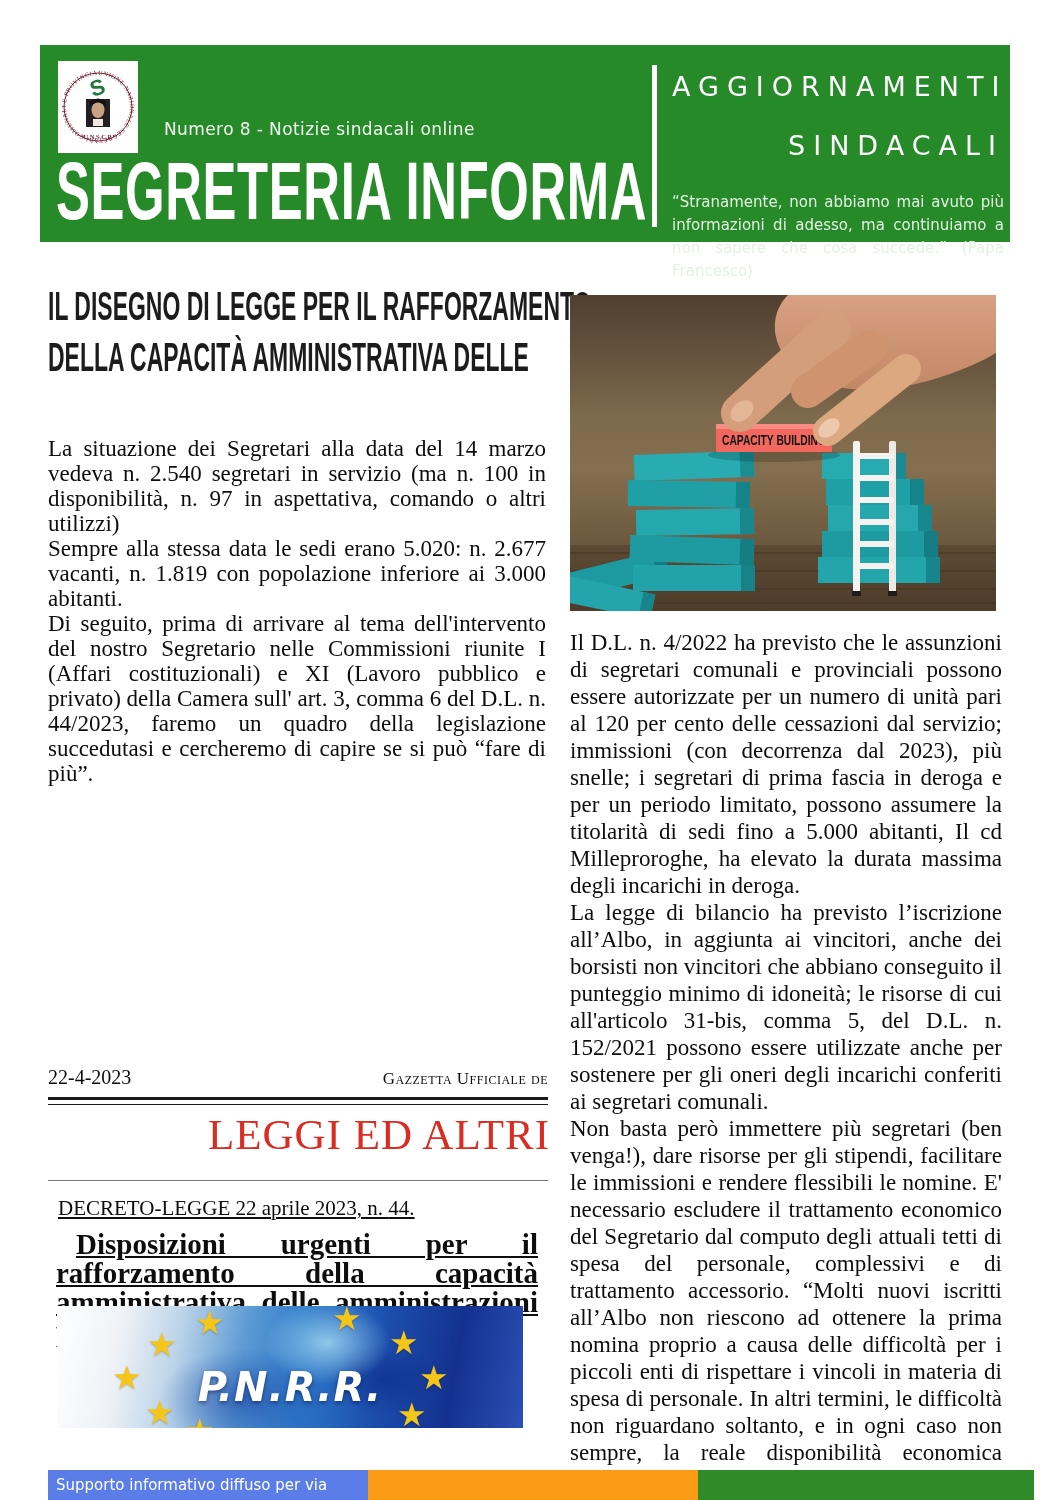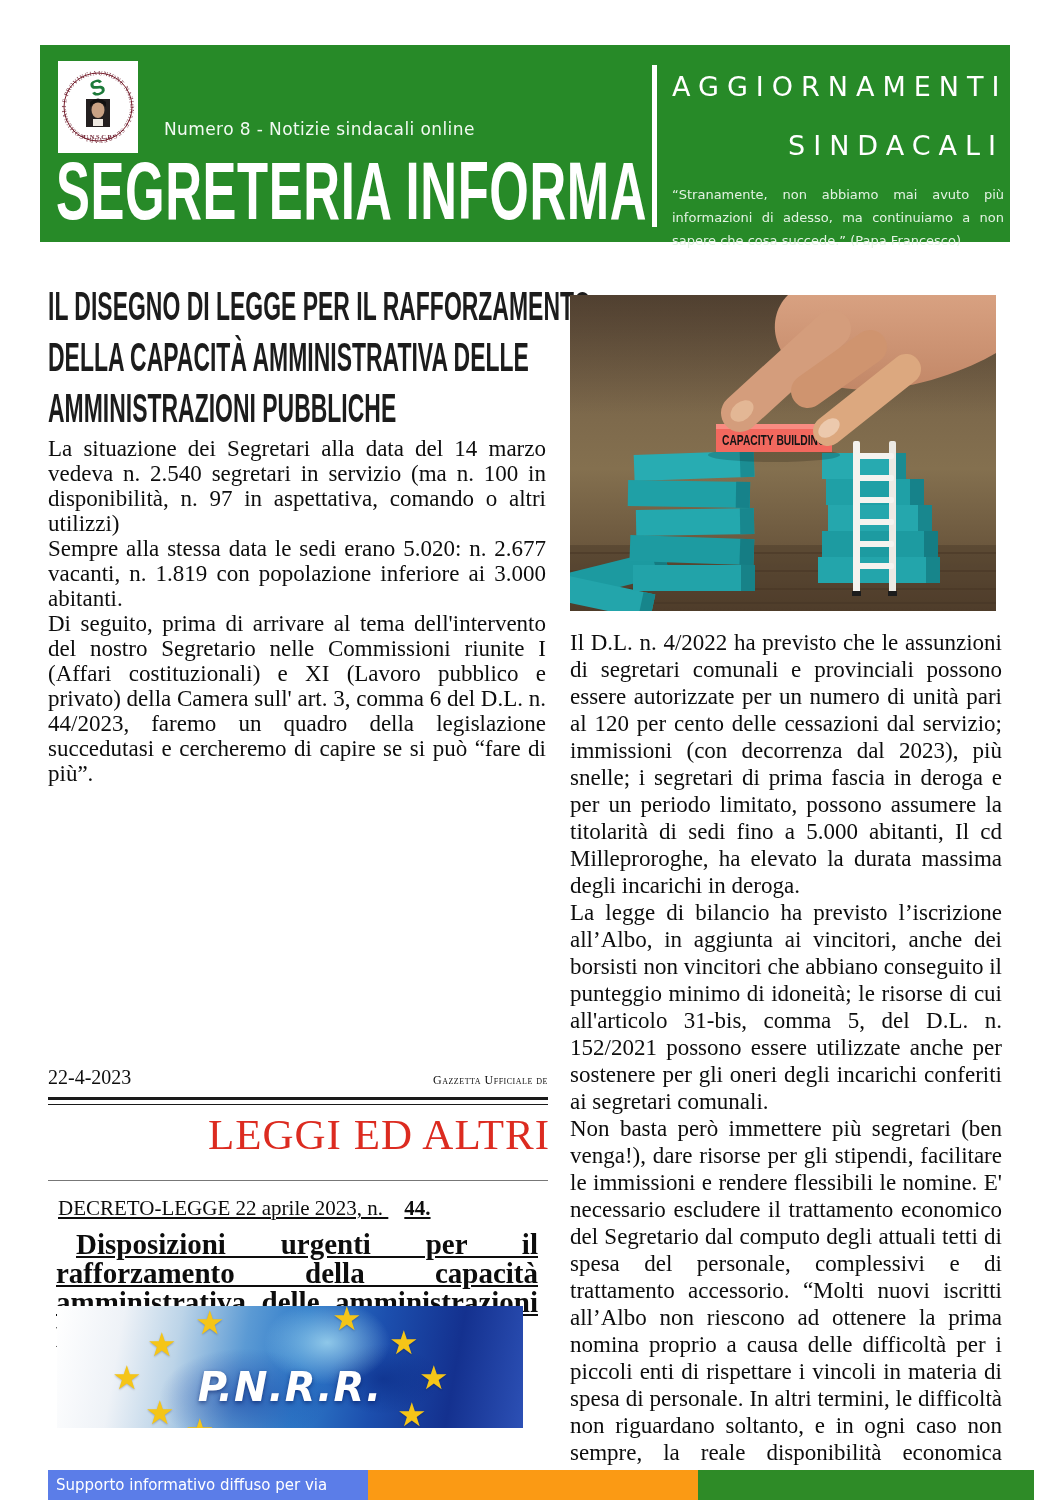--- a/index.html
+++ b/index.html
@@ -13,43 +13,43 @@
   .issue-line{position:absolute;left:124px;top:74px;color:#f2faf2;
               font-family:"DejaVu Sans", sans-serif;font-size:17px;letter-spacing:.4px;text-align:center;}
   .main-title{position:absolute;left:16px;top:96px;color:#ffffff;
               font-family:"Liberation Sans", sans-serif;font-weight:800;font-size:82px;
               line-height:100px;white-space:nowrap;transform:scaleX(.62);transform-origin:0 0;
               letter-spacing:1px;}
   .hdr-divider{position:absolute;left:612px;top:20px;width:5px;height:162px;background:#ffffff;}
   .hdr-right{position:absolute;left:632px;top:12px;width:332px;}
   .hdr-right-title{color:#ffffff;font-family:"DejaVu Sans", sans-serif;font-weight:500;
                    font-size:27px;letter-spacing:8px;line-height:59px;white-space:nowrap;text-align:right;}
-  .hdr-quote{margin-top:8px;color:#e3f2e3;font-family:"DejaVu Sans", sans-serif;
-             font-size:13px;line-height:23px;text-align:justify;}
+  .hdr-quote{margin-top:16px;color:#e3f2e3;font-family:"DejaVu Sans", sans-serif;
+             font-size:15px;line-height:23px;text-align:justify;}
 
   
   .headline{position:absolute;left:48px;top:281px;color:#1c1c1c;}
   .headline-line{height:51px;display:flex;align-items:center;}
   .headline-line>span{font-family:"Liberation Sans", sans-serif;font-weight:800;font-size:41px;
                       white-space:nowrap;transform:scaleX(.56);transform-origin:0 50%;}
   .body-left{position:absolute;left:48px;top:436px;width:498px;font-size:23px;line-height:25px;
              text-align:justify;}
   .body-left p{margin:0;}
 
   .gaz-row{position:absolute;left:48px;top:1066px;width:500px;display:flex;
            justify-content:space-between;align-items:baseline;}
   .gaz-date{font-size:20px;}
-  .gaz-masthead{font-size:12px;font-variant:small-caps;letter-spacing:.5px;}
+  .gaz-masthead{font-size:17px;font-variant:small-caps;letter-spacing:.5px;}
   .gaz-double-rule{position:absolute;left:48px;top:1097px;width:500px;height:4px;
                    border-top:3px solid #1a1a1a;border-bottom:1px solid #1a1a1a;}
   .gaz-title{position:absolute;left:140px;top:1110px;width:410px;text-align:right;
              color:#dc2b20;font-size:43px;letter-spacing:1px;font-weight:400;}
   .gaz-thin-rule{position:absolute;left:48px;top:1180px;width:500px;border-top:1px solid #777;}
   .decree-line{position:absolute;left:58px;top:1196px;font-size:21px;text-decoration:underline;}
-  .decree-line .num{font-weight:700;margin-left:16px;}
+  .decree-line .num{font-weight:400;}
   .decree-subject{position:absolute;left:56px;top:1230px;width:482px;font-size:29px;
                   font-weight:700;line-height:29px;text-align:justify;text-indent:20px;
                   text-decoration:underline;}
 
   
   .pnrr{position:absolute;left:57px;top:1306px;width:466px;height:122px;overflow:hidden;
         background:
           radial-gradient(90px 60px at 58% 30%, rgba(160,215,240,.85) 0%, rgba(160,215,240,0) 70%),
           radial-gradient(120px 70px at 40% 75%, rgba(20,60,160,.55) 0%, rgba(20,60,160,0) 70%),
           radial-gradient(80px 50px at 70% 60%, rgba(10,40,130,.6) 0%, rgba(10,40,130,0) 70%),
@@ -107,23 +107,20 @@
       <div class="hdr-quote">“Stranamente, non abbiamo mai avuto più informazioni di adesso, ma continuiamo a non sapere che cosa succede.” (Papa Francesco)</div>
     </div>
   </div>
 
   <div class="headline">
     <div class="headline-line">
         <span>IL DISEGNO DI LEGGE PER IL RAFFORZAMENTO</span>
       </div>
     <div class="headline-line">
         <span>DELLA CAPACITÀ AMMINISTRATIVA DELLE</span>
-      </div>
-    <div class="headline-line">
-        <span>AMMINISTRAZIONI PUBBLICHE</span>
       </div>
   </div>
 
   <div class="body-left">
     <p>La situazione dei Segretari alla data del 14 marzo vedeva n. 2.540 segretari in servizio (ma n. 100 in disponibilità, n. 97 in aspettativa, comando o altri utilizzi)</p>
     <p>Sempre alla stessa data le sedi erano 5.020: n. 2.677 vacanti, n. 1.819 con popolazione inferiore ai 3.000 abitanti.</p>
     <p>Di seguito, prima di arrivare al tema dell'intervento del nostro Segretario nelle Commissioni riunite I (Affari costituzionali) e XI (Lavoro pubblico e privato) della Camera sull' art. 3, comma 6 del D.L. n. 44/2023, faremo un quadro della legislazione succedutasi e cercheremo di capire se si può “fare di più”.</p>
   </div>
 
   <div class="gaz-row">

